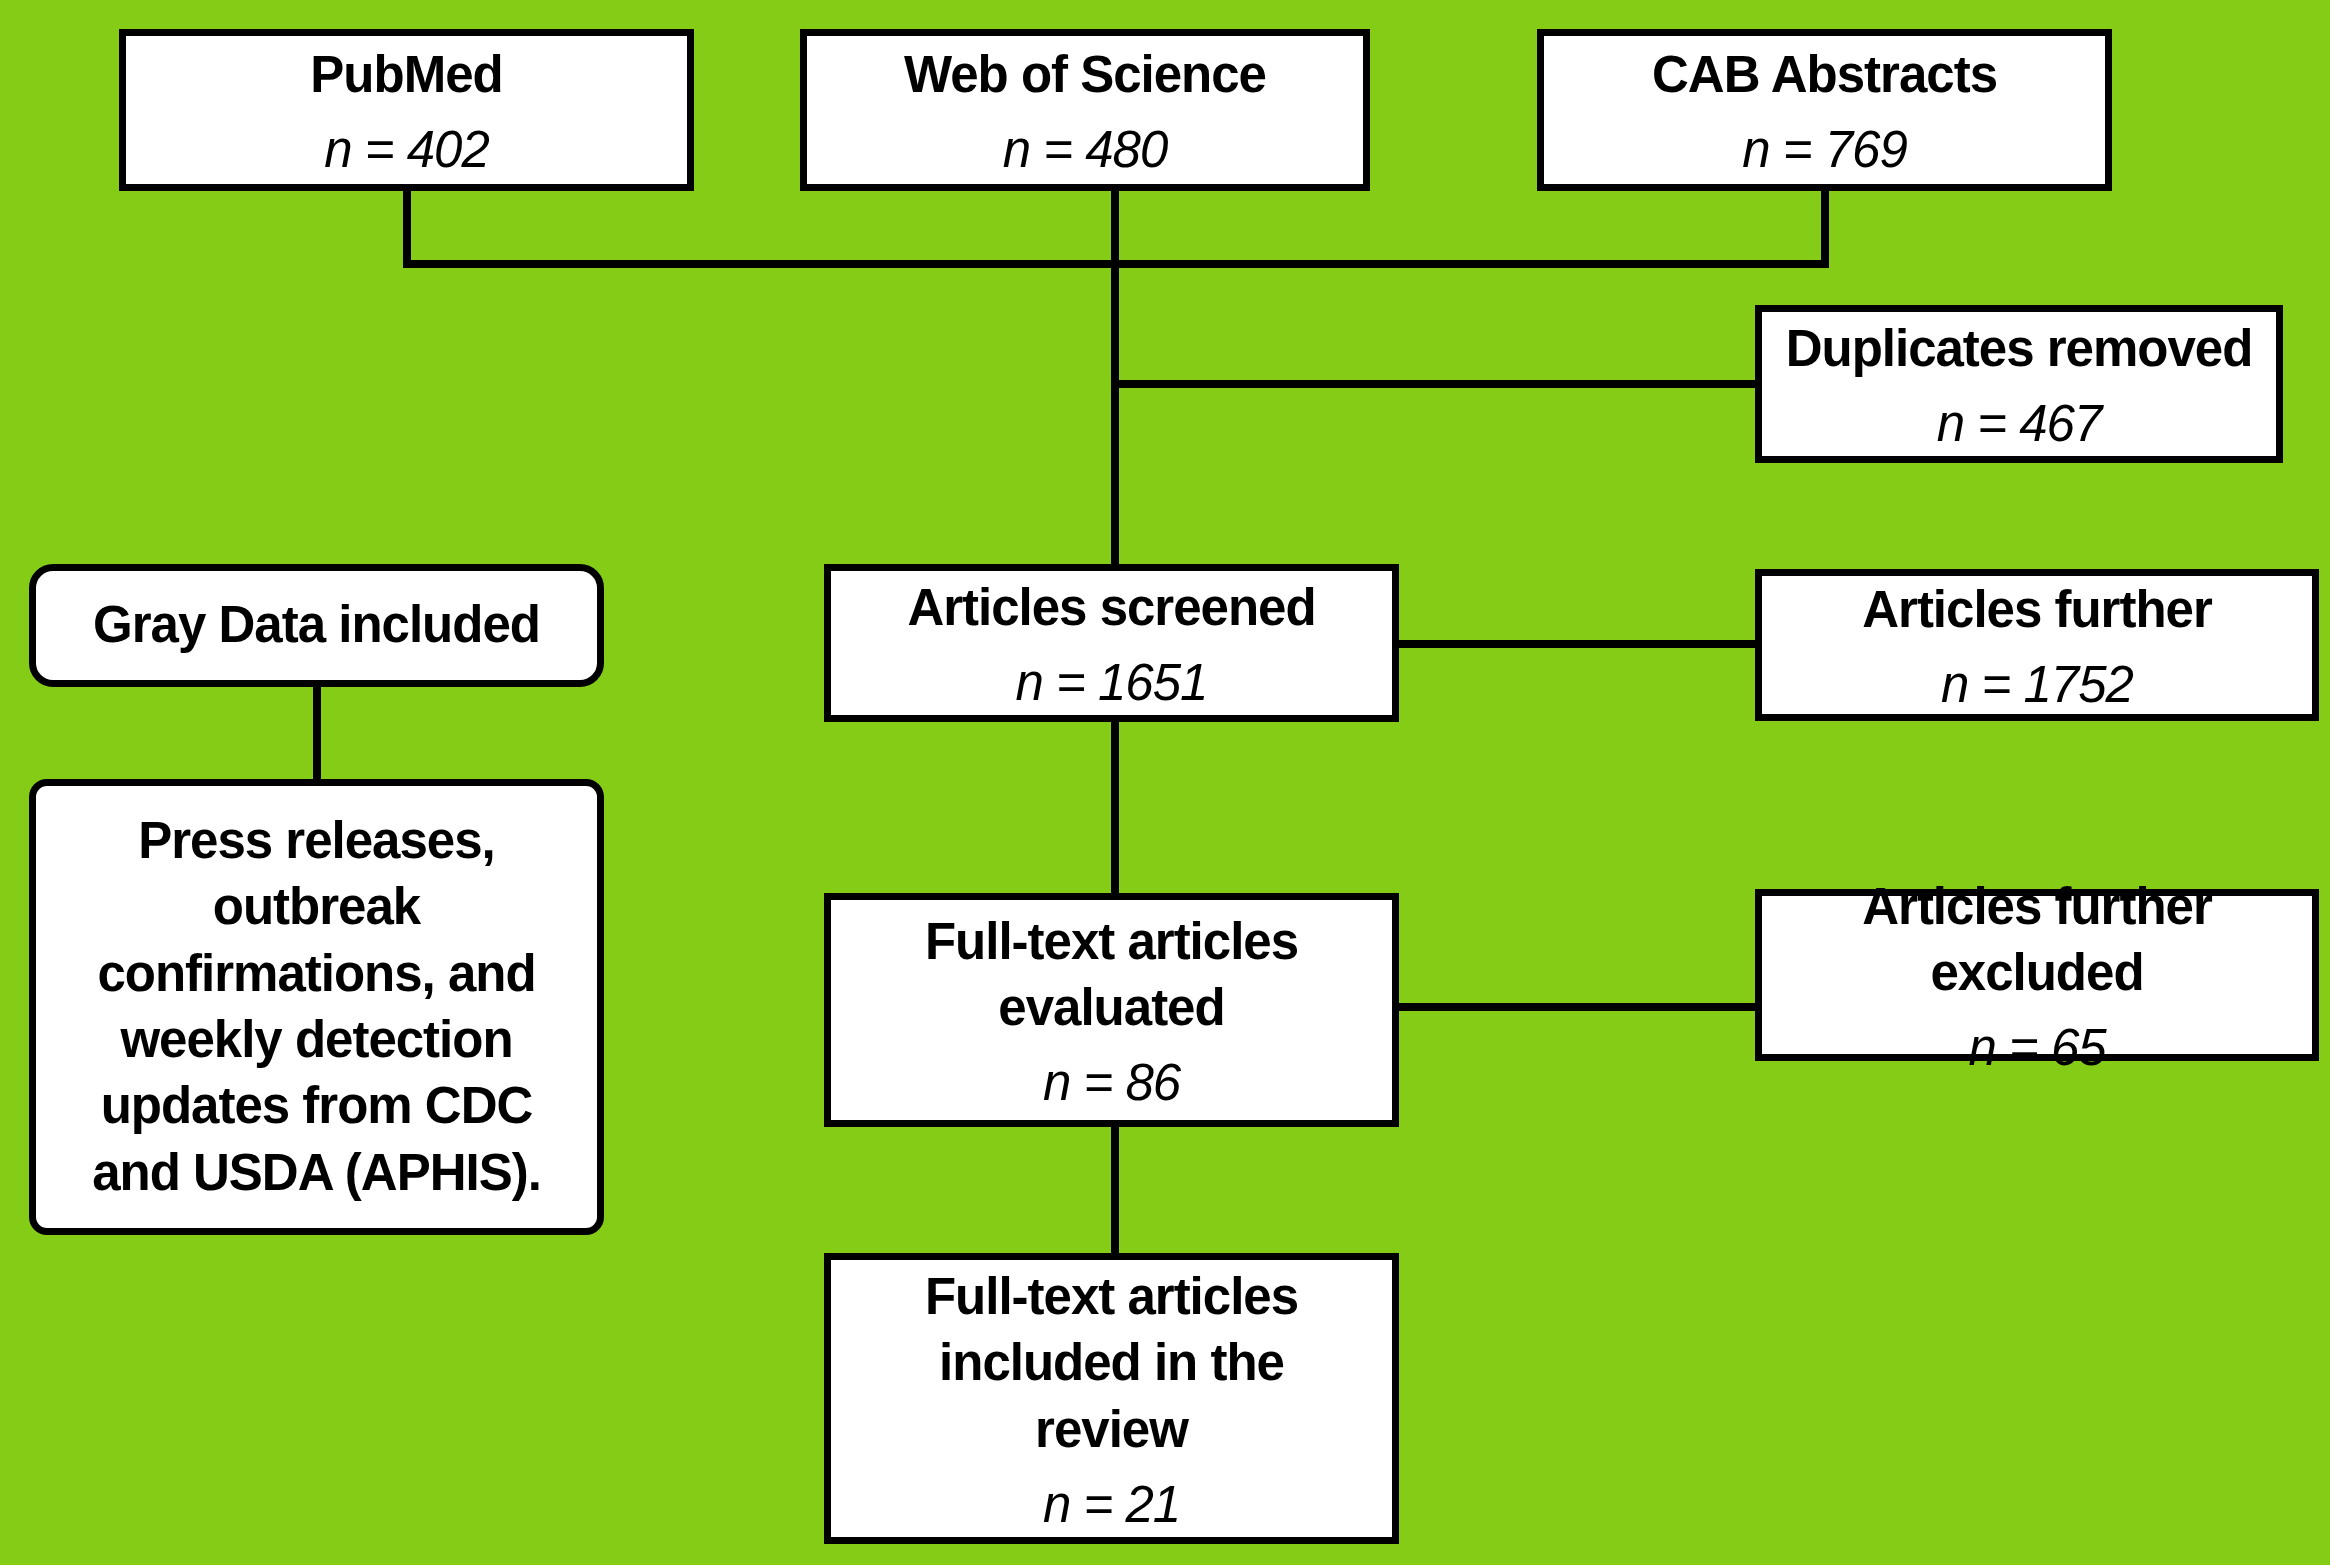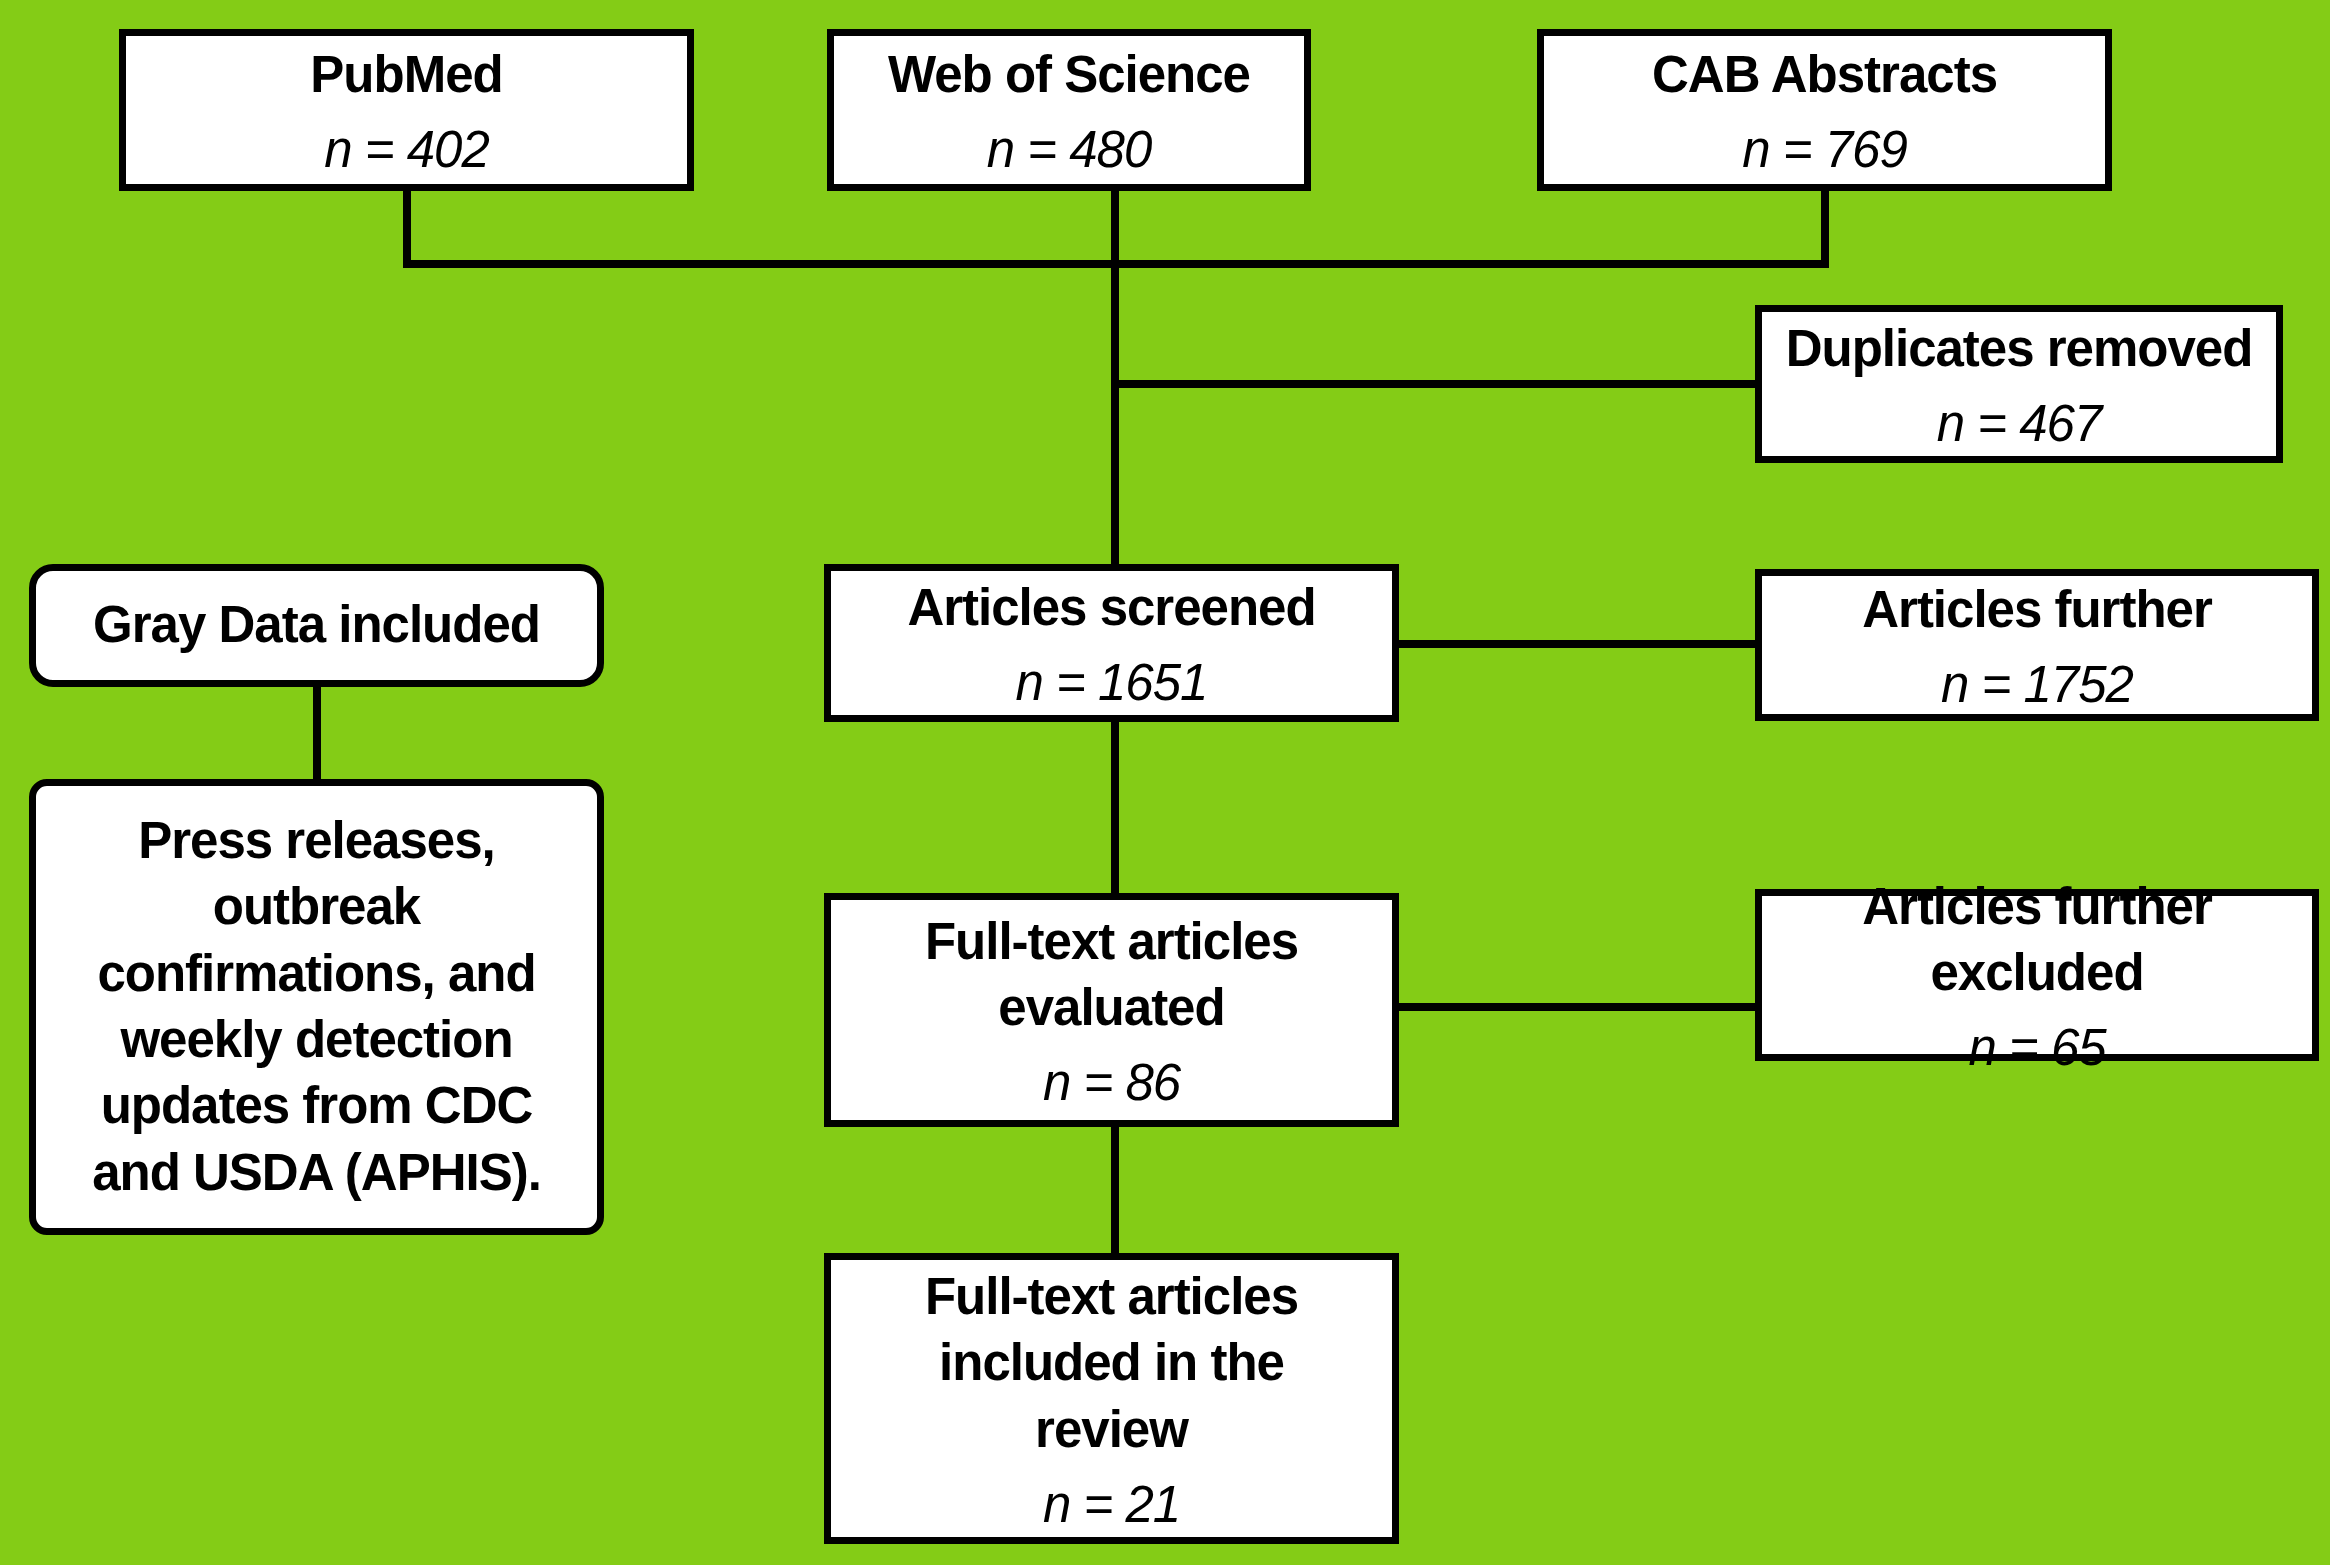--- a/index.html
+++ b/index.html
@@ -66,21 +66,21 @@
   <div class="line" style="left:1111px; top:722px; width:7.8px;    height:172px;"></div>
   <div class="line" style="left:1399px; top:1003px; width:356px; height:7.8px;"></div>
   <div class="line" style="left:1111px; top:1127px; width:7.8px;   height:126px;"></div>
   <div class="line" style="left:313px;  top:687px; width:7.8px;    height:93px;"></div>
 
   <div class="box" style="left:119px; top:29px; width:575px; height:162px;">
     <div class="label">PubMed</div>
     <div class="nvalue">n = 402</div>
   </div>
 
-  <div class="box" style="left:827px; top:29px; width:484px; height:162px;">
+  <div class="box" style="left:800px; top:29px; width:570px; height:162px;">
     <div class="label">Web of Science</div>
     <div class="nvalue">n = 480</div>
   </div>
 
   <div class="box" style="left:1537px; top:29px; width:575px; height:162px;">
     <div class="label">CAB Abstracts</div>
     <div class="nvalue">n = 769</div>
   </div>
 
   <div class="box" style="left:1755px; top:305px; width:528px; height:158px;">

